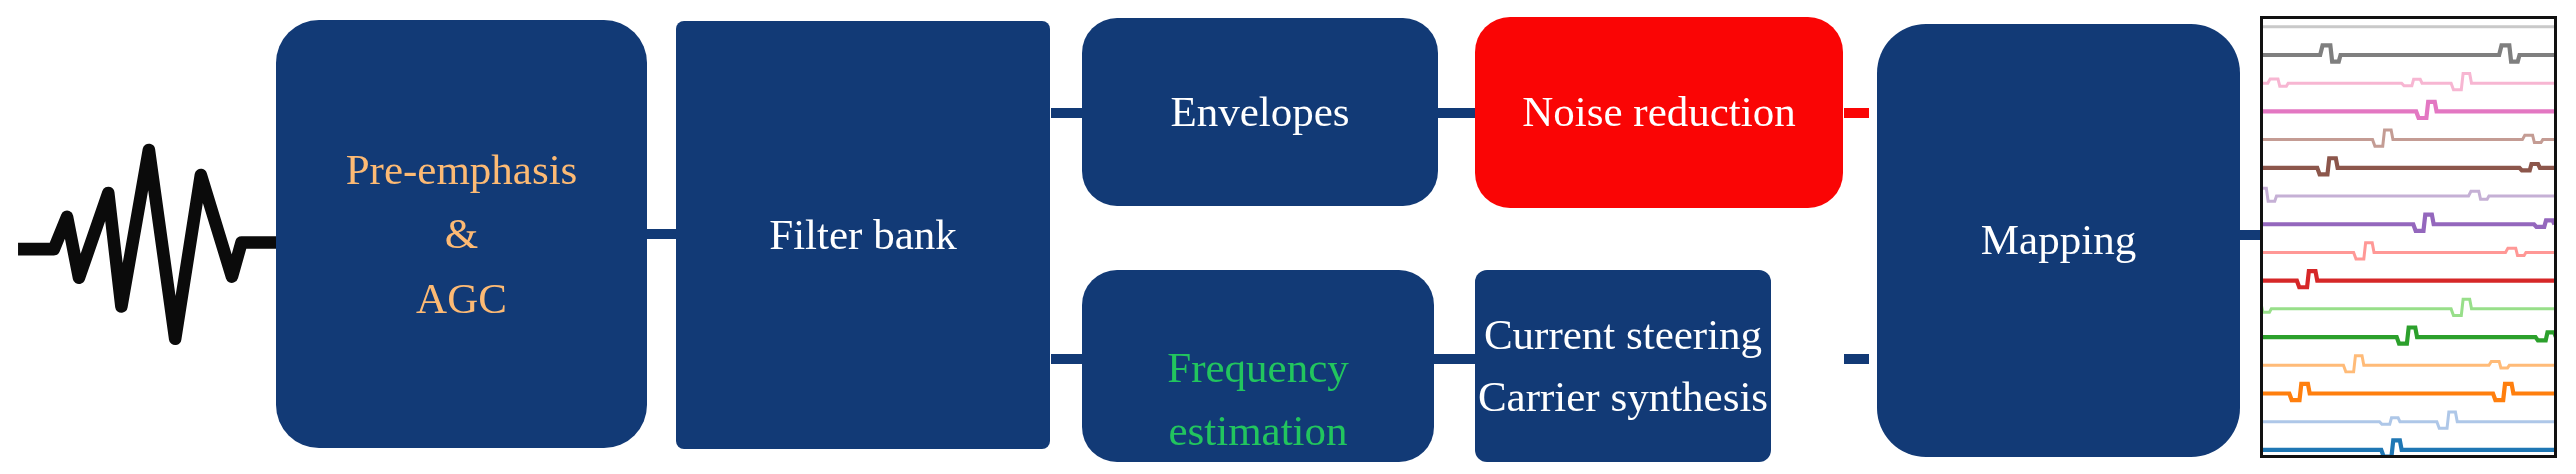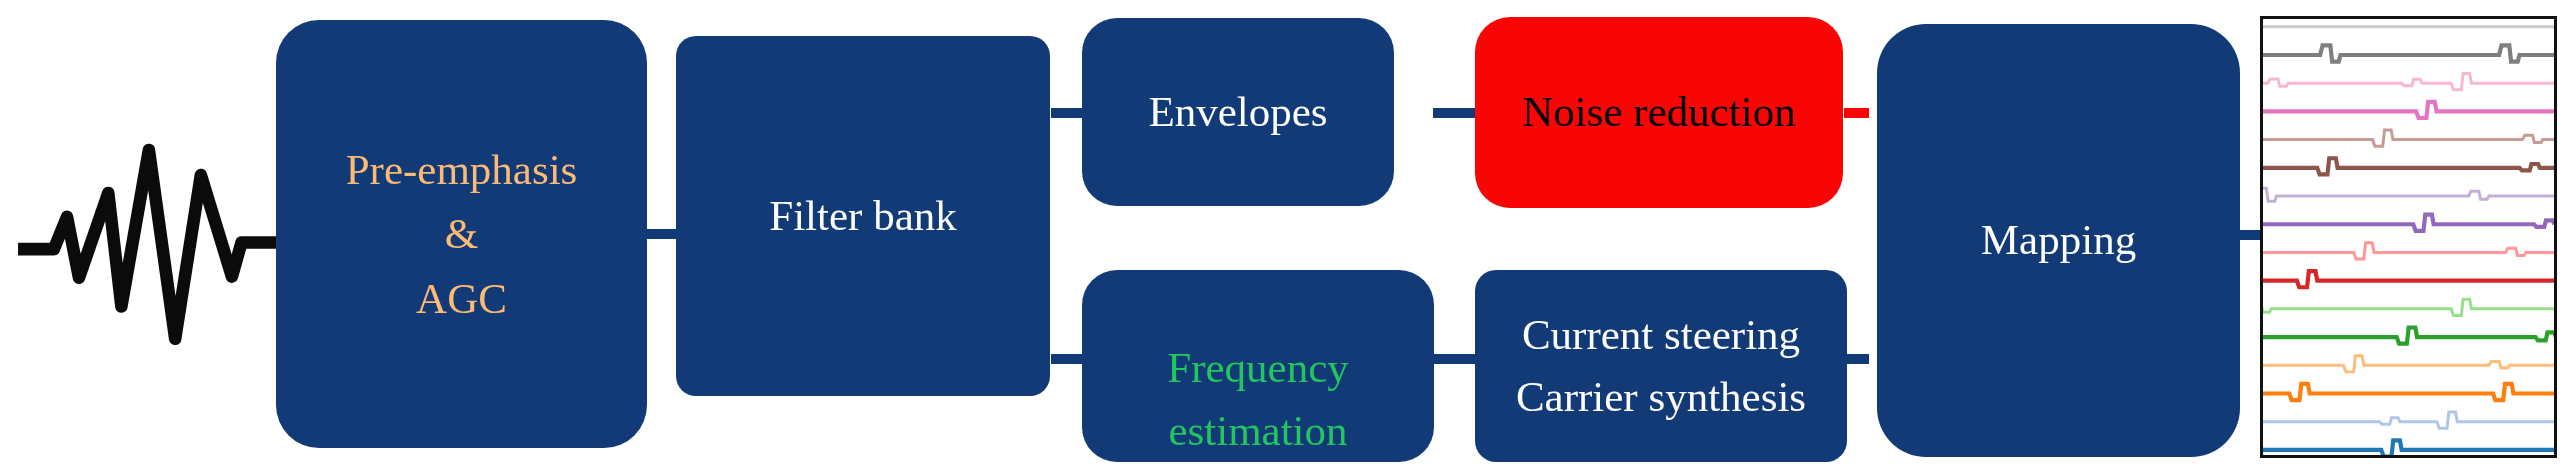--- a/index.html
+++ b/index.html
@@ -2,25 +2,25 @@
 <html style="font-size:9.6px"><head>
 <meta charset="utf-8">
 <style>
   html,body{margin:0;padding:0;background:#ffffff;}
   .stage{position:relative;width:2576px;height:475px;background:#ffffff;overflow:hidden;
          font-family:"Liberation Serif",serif;}
   .block{position:absolute;display:flex;align-items:center;justify-content:center;
          text-align:center;color:#ffffff;font-size:43px;line-height:1.5;
          white-space:pre-line;box-sizing:border-box;}
   .b0{left:276px;top:20.3px;width:371px;height:428px;border-radius:43px;}
-  .b1{left:676px;top:36px;width:374px;height:360px;border-radius:20px;}
-  .b2{left:1082px;top:18px;width:312px;height:188px;border-radius:35px;align-items:center;}
+  .b1{left:676px;top:21px;width:374px;height:428px;border-radius:8px;}
+  .b2{left:1082px;top:18px;width:356px;height:188px;border-radius:35px;align-items:center;}
   .b3{left:1475px;top:16.7px;width:368px;height:191px;border-radius:35px;}
   .b4{left:1082px;top:270px;width:352px;height:192px;border-radius:35px;line-height:1.45;}
-  .b5{left:1475px;top:270px;width:372px;height:192px;border-radius:21px;line-height:1.45;}
+  .b5{left:1475px;top:270px;width:296px;height:192px;border-radius:12px;line-height:1.45;}
   .b6{left:1869px;top:24px;width:363px;height:433px;border-radius:49px;}
   .conn{position:absolute;height:10.2px;}
   .c0{left:647px;top:229px;width:29px;}
   .c1{left:1051px;top:108px;width:31px;}
   .c2{left:1433px;top:108px;width:42px;}
   .c3{left:1844px;top:108px;width:25px;}
   .c4{left:1051px;top:354px;width:31px;}
   .c5{left:1433px;top:354px;width:42px;}
   .c6{left:1844px;top:354px;width:25px;}
   .c7{left:2232px;top:230px;width:28px;}
@@ -42,21 +42,21 @@
     <span>Pre-emphasis
 &amp;
 AGC</span>
   </div>
   <div class="block b1" style="background: rgb(18, 58, 118); color: rgb(255, 255, 255);">
     <span>Filter bank</span>
   </div>
   <div class="block b2" style="background: rgb(18, 58, 118); color: rgb(255, 255, 255);">
     <span>Envelopes</span>
   </div>
-  <div class="block b3" style="background: rgb(250, 5, 5); color: #000000;">
+  <div class="block b3" style="background: rgb(250, 5, 5); color: #ffffff;">
     <span>Noise reduction</span>
   </div>
   <div class="block b4" style="background: rgb(18, 58, 118); color: #22c55e; align-items: flex-end;">
     <span>Frequency
 estimation</span>
   </div>
   <div class="block b5" style="background: rgb(18, 58, 118); color: rgb(255, 255, 255);">
     <span>Current steering
 Carrier synthesis</span>
   </div>

